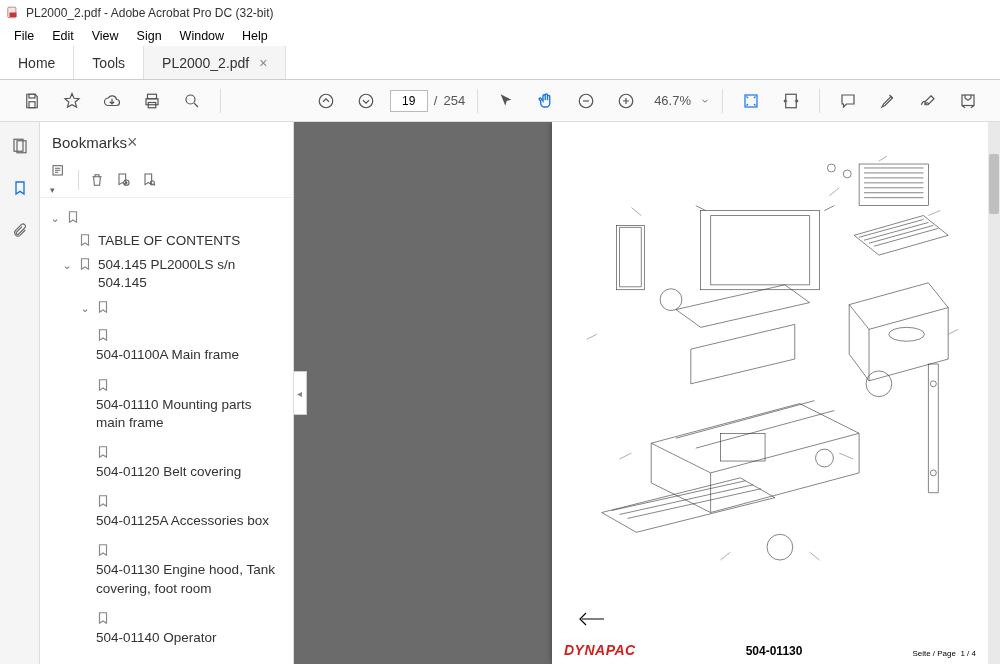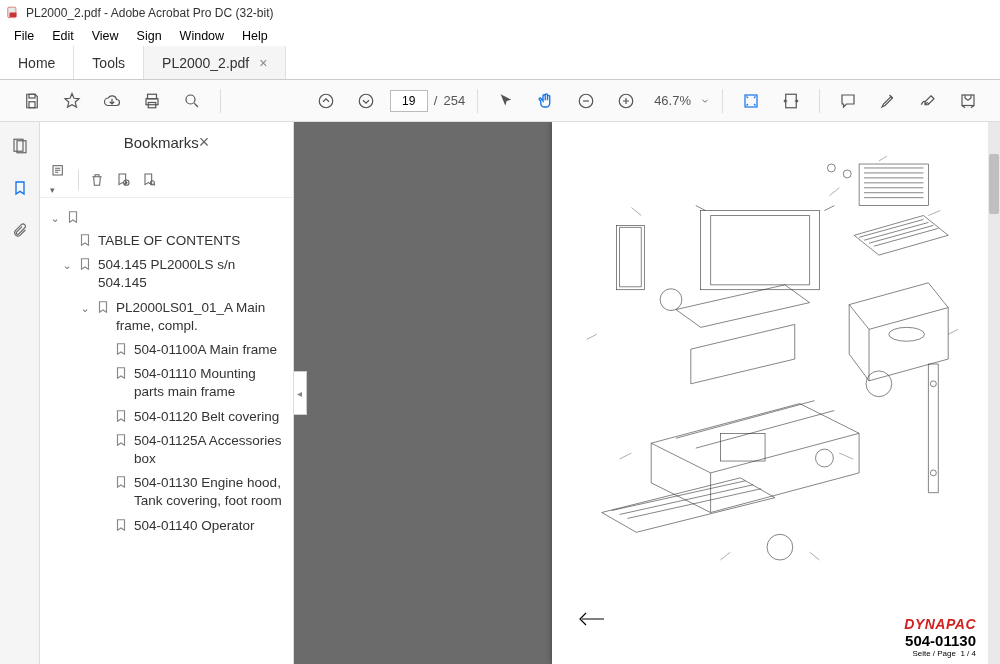--- a/index.html
+++ b/index.html
@@ -32,45 +32,45 @@
 
 .main { flex: 1; display: flex; min-height: 0; }
 
 
 .rail { width: 40px; background: #f5f5f5; border-right: 1px solid #ddd; display: flex; flex-direction: column; align-items: center; padding-top: 12px; gap: 18px; }
 .rail .ritem { width: 24px; height: 24px; display: flex; align-items: center; justify-content: center; color: #666; cursor: pointer; }
 .rail .ritem.active { color: #1473e6; }
 
 
 .panel { width: 254px; border-right: 1px solid #ddd; display: flex; flex-direction: column; background: #fff; }
-.panel-head { height: 40px; display: flex; align-items: center; justify-content: center; padding: 0 12px; font-size: 15px; color: #333; }
+.panel-head { height: 40px; display: flex; align-items: center; justify-content: flex-start; padding: 0 12px; font-size: 15px; color: #333; }
 .panel-tools { height: 36px; display: flex; align-items: center; padding: 0 10px; gap: 10px; color: #666; border-bottom: 1px solid #eee; }
 .panel-tools .sep { width:1px; height:20px; background:#ddd; }
 .panel-body { flex: 1; overflow-y: auto; padding: 8px 4px 8px 6px; position: relative; }
 .panel-body::-webkit-scrollbar { width: 14px; }
 .panel-body::-webkit-scrollbar-thumb { background: #c7c7c7; border-radius: 2px; }
 .panel-body::-webkit-scrollbar-track { background: #f1f1f1; }
 
 .bk { display: flex; align-items: flex-start; gap: 4px; font-size: 13.5px; color: #333; padding: 3px 2px; line-height: 1.35; cursor: pointer; }
 .bk .tw { width: 14px; flex-shrink: 0; text-align: center; color: #777; font-size: 11px; padding-top: 2px; }
 .bk .bi { width: 16px; flex-shrink: 0; display: flex; padding-top: 1px; }
 .bk .lbl { flex: 1; word-wrap: break-word; padding-right: 4px; }
 .ind1 { padding-left: 14px; }
 .ind2 { padding-left: 32px; }
-.ind3 { padding-left: 50px; }
+.ind3 { padding-left: 50px; flex-direction: column; }
 
 
 .viewer { flex: 1; background: #6b6b6b; position: relative; display: flex; align-items: flex-start; justify-content: flex-end; overflow: hidden; }
 .collapse-handle { position: absolute; left: -1px; top: 50%; transform: translateY(-50%); width: 14px; height: 44px; background: #fff; border: 1px solid #ccc; border-left: none; display: flex; align-items: center; justify-content: center; color: #888; font-size: 10px; cursor: pointer; }
 .page { width: 436px; height: 100%; background: #fff; margin-right: 12px; position: relative; box-shadow: 0 0 6px rgba(0,0,0,0.4); }
 .page-art { position: absolute; left: 20px; right: 20px; top: 12px; bottom: 70px; }
 .page-art svg { width: 100%; height: 100%; }
-.page-footer { position: absolute; bottom: 6px; left: 0; right: 0; padding: 0 12px; display: flex; align-items: flex-end; justify-content: space-between; font-size: 10px; flex-direction: column; }
+.page-footer { position: absolute; bottom: 6px; left: 0; right: 0; padding: 0 12px; display: flex; align-items: flex-end; justify-content: space-between; font-size: 10px; }
 .brand { font-weight: 800; font-size: 14px; font-style: italic; color: #d32020; letter-spacing: .5px; }
-.partno { font-weight: 700; font-size: 15px; color: #000; }
+.partno { font-weight: 700; font-size: 12px; color: #000; }
 .pgno { font-size: 8px; color: #000; }
 .back-arrow { position: absolute; left: 24px; bottom: 36px; }
 
 .scroll-v { position: absolute; right: 0; top: 0; bottom: 0; width: 12px; background: #e9e9e9; }
 .scroll-v .thumb { position: absolute; left: 1px; right: 1px; top: 32px; height: 60px; background: #bfbfbf; border-radius: 2px; }
 
 svg { display: block; }
 </style>
 </head>
 <body>
@@ -302,21 +302,20 @@
           </span>
         <span class="lbl">504.145 PL2000LS s/n 504.145</span>
       </div>
       <div class="bk ind2">
         <span class="tw">⌄</span>
         <span class="bi">
             <svg width="14" height="14" viewBox="0 0 24 24" fill="none" stroke="#888" stroke-width="2">
               <path d="M6 3h12v18l-6-4-6 4z"></path>
             </svg>
           </span>
-        <span class="lbl">PL2000LS01_01_A Main frame, compl.</span>
       </div>
       <div class="bk ind3">
           <span class="tw"></span>
           <span class="bi">
             <svg width="14" height="14" viewBox="0 0 24 24" fill="none" stroke="#888" stroke-width="2">
               <path d="M6 3h12v18l-6-4-6 4z"></path>
             </svg>
           </span>
           <span class="lbl">504-01100A Main frame</span>
         </div>

